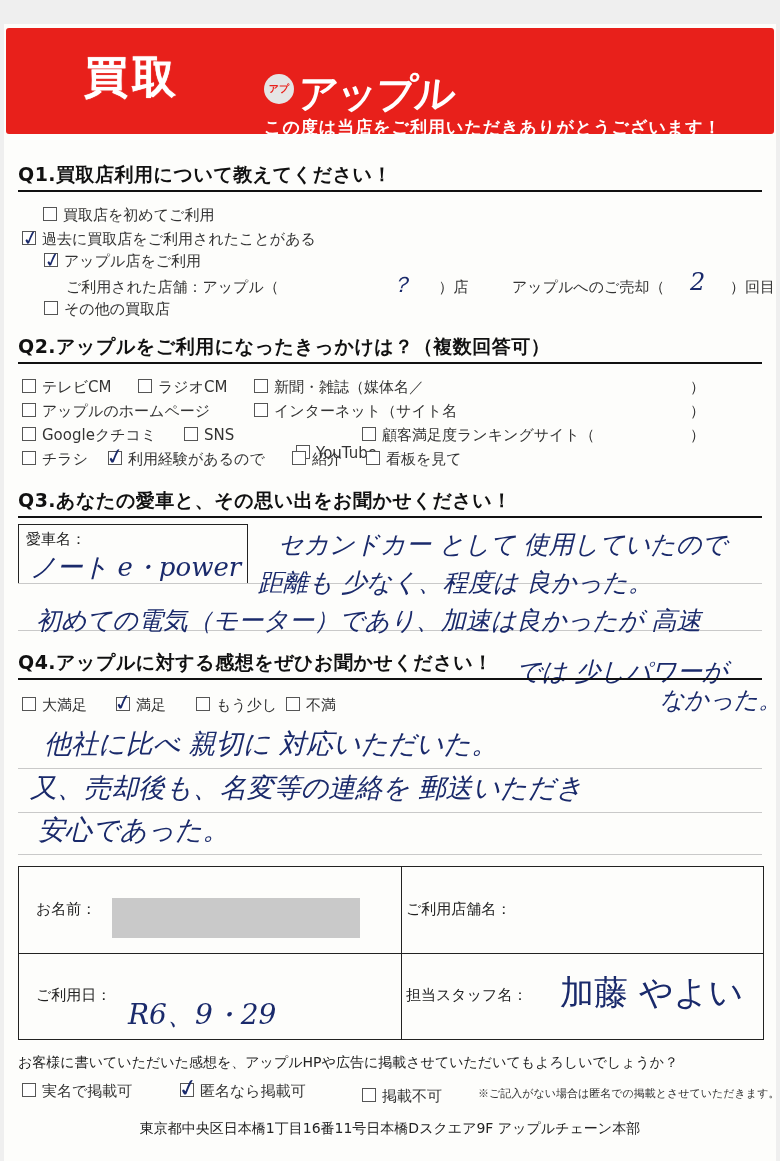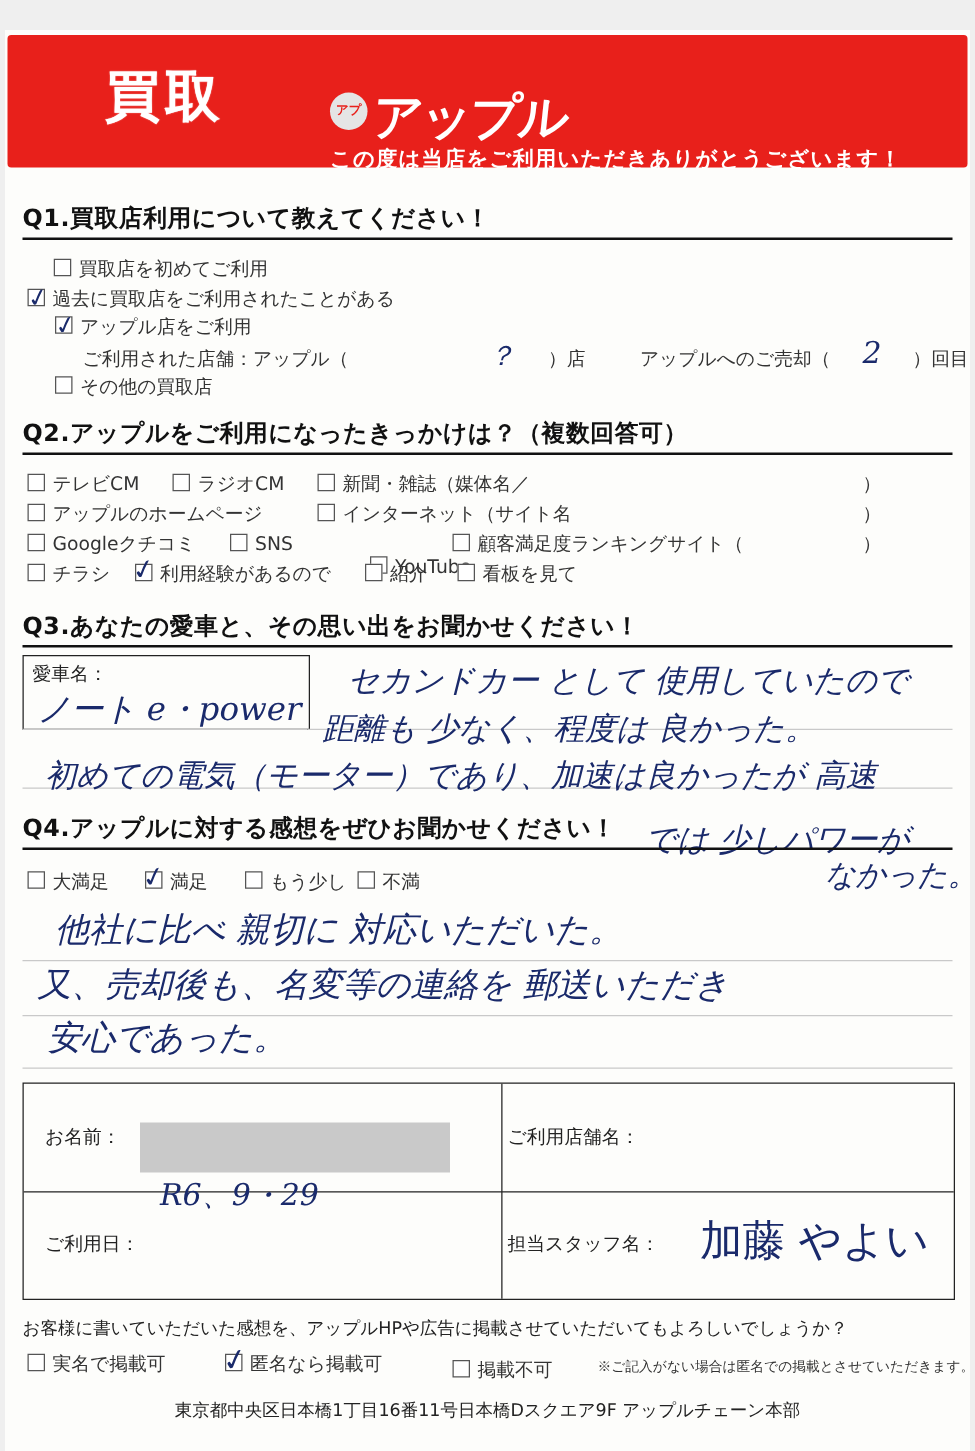--- a/index.html
+++ b/index.html
@@ -302,21 +302,21 @@
   <div class="infotable">
     <div class="vline" style="left:382px;"></div>
     <div class="hline" style="top:86px;"></div>
   </div>
   <div class="cell-label" style="left:36px;top:900px;">お名前：</div>
   <div class="redact"></div>
 
   <div class="cell-label" style="left:406px;top:900px;">ご利用店舗名：</div>
 
   <div class="cell-label" style="left:36px;top:986px;">ご利用日：</div>
-  <div class="hand" style="left:128px;top:940px;font-size:24px;">R6、9・29</div>
+  <div class="hand" style="left:128px;top:996px;font-size:28px;">R6、9・29</div>
 
   <div class="cell-label" style="left:406px;top:986px;">担当スタッフ名：</div>
   <div class="hand" style="left:560px;top:970px;font-size:34px;font-style:normal;">加藤 やよい</div>
 
   <div class="footnote" style="left:18px;top:1054px;">お客様に書いていただいた感想を、アップルHPや広告に掲載させていただいてもよろしいでしょうか？</div>
 
   <div class="opt" style="left:22px;top:1082px;">
     <span class="box"></span><span>実名で掲載可</span>
   </div>
   <div class="opt" style="left:180px;top:1082px;">

